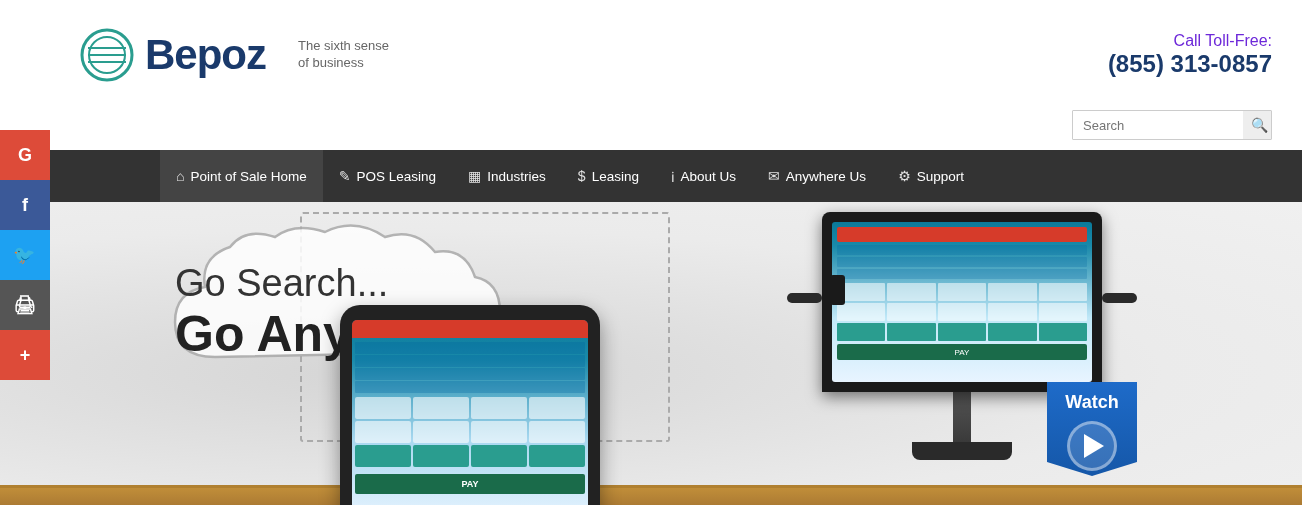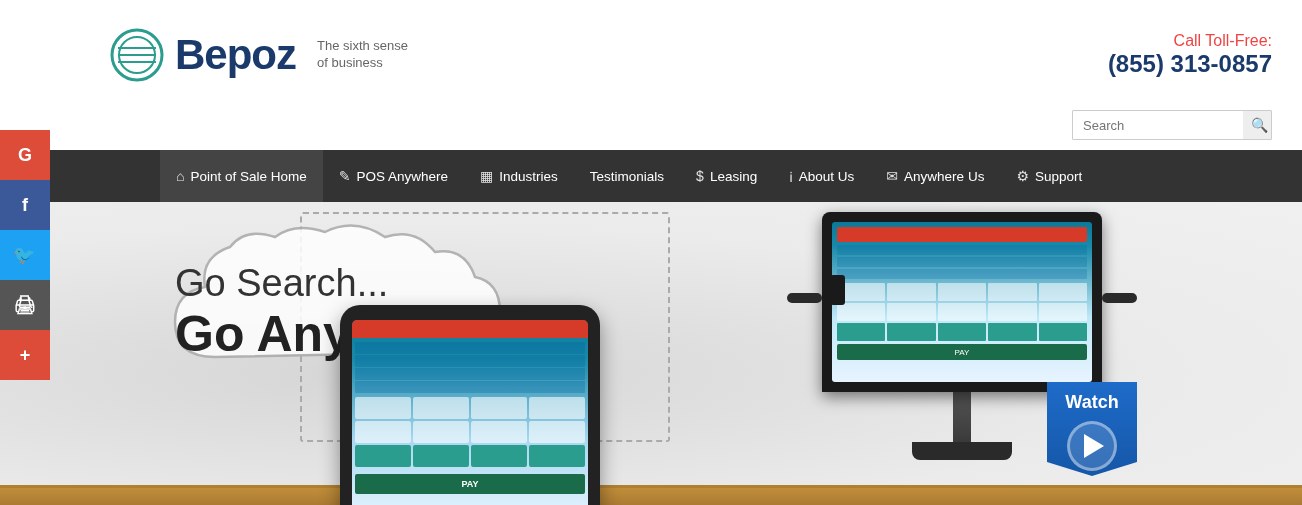--- a/index.html
+++ b/index.html
@@ -31,21 +31,21 @@
     .social-btn.twitter { background: #1da1f2; }
     .social-btn.print { background: #555; }
     .social-btn.plus { background: #dd4b39; }
 
     
     .header {
       background: white;
       display: flex;
       align-items: center;
       justify-content: space-between;
-      padding: 15px 30px 15px 110px;
+      padding: 15px 30px 15px 80px;
       height: 110px;
     }
     .logo-area {
       display: flex;
       align-items: center;
       gap: 10px;
     }
     .logo-icon {
       width: 55px;
       height: 55px;
@@ -53,28 +53,28 @@
     .logo-text {
       font-size: 42px;
       font-weight: 900;
       color: #1a3a6b;
       letter-spacing: -1px;
     }
     .logo-tagline {
       font-size: 13px;
       color: #666;
       line-height: 1.3;
-      margin-left: 11px;
+      margin-left: 22px;
     }
     .header-right {
       text-align: right;
     }
     .call-label {
       font-size: 16px;
-      color: #ef4444;
+      color: #6d28d9;
     }
     .call-number {
       font-size: 24px;
       font-weight: bold;
       color: #1a3a6b;
     }
 
     
     .search-area {
       background: white;
@@ -408,28 +408,25 @@
   </div>
 </div>
 
 <nav class="navbar">
   <a class="nav-item home-btn">
     <span class="nav-icon">⌂</span>
     <span>Point of Sale Home</span>
   </a>
   <a class="nav-item">
     <span class="nav-icon">✎</span>
-    <span>POS Anywhere</span>
+    <span>POS Leasing</span>
   </a>
   <a class="nav-item">
     <span class="nav-icon">▦</span>
     <span>Industries</span>
-  </a>
-  <a class="nav-item">
-    <span>Testimonials</span>
   </a>
   <a class="nav-item">
     <span class="nav-icon">$</span>
     <span>Leasing</span>
   </a>
   <a class="nav-item">
     <span class="nav-icon">ℹ</span>
     <span>About Us</span>
   </a>
   <a class="nav-item">

